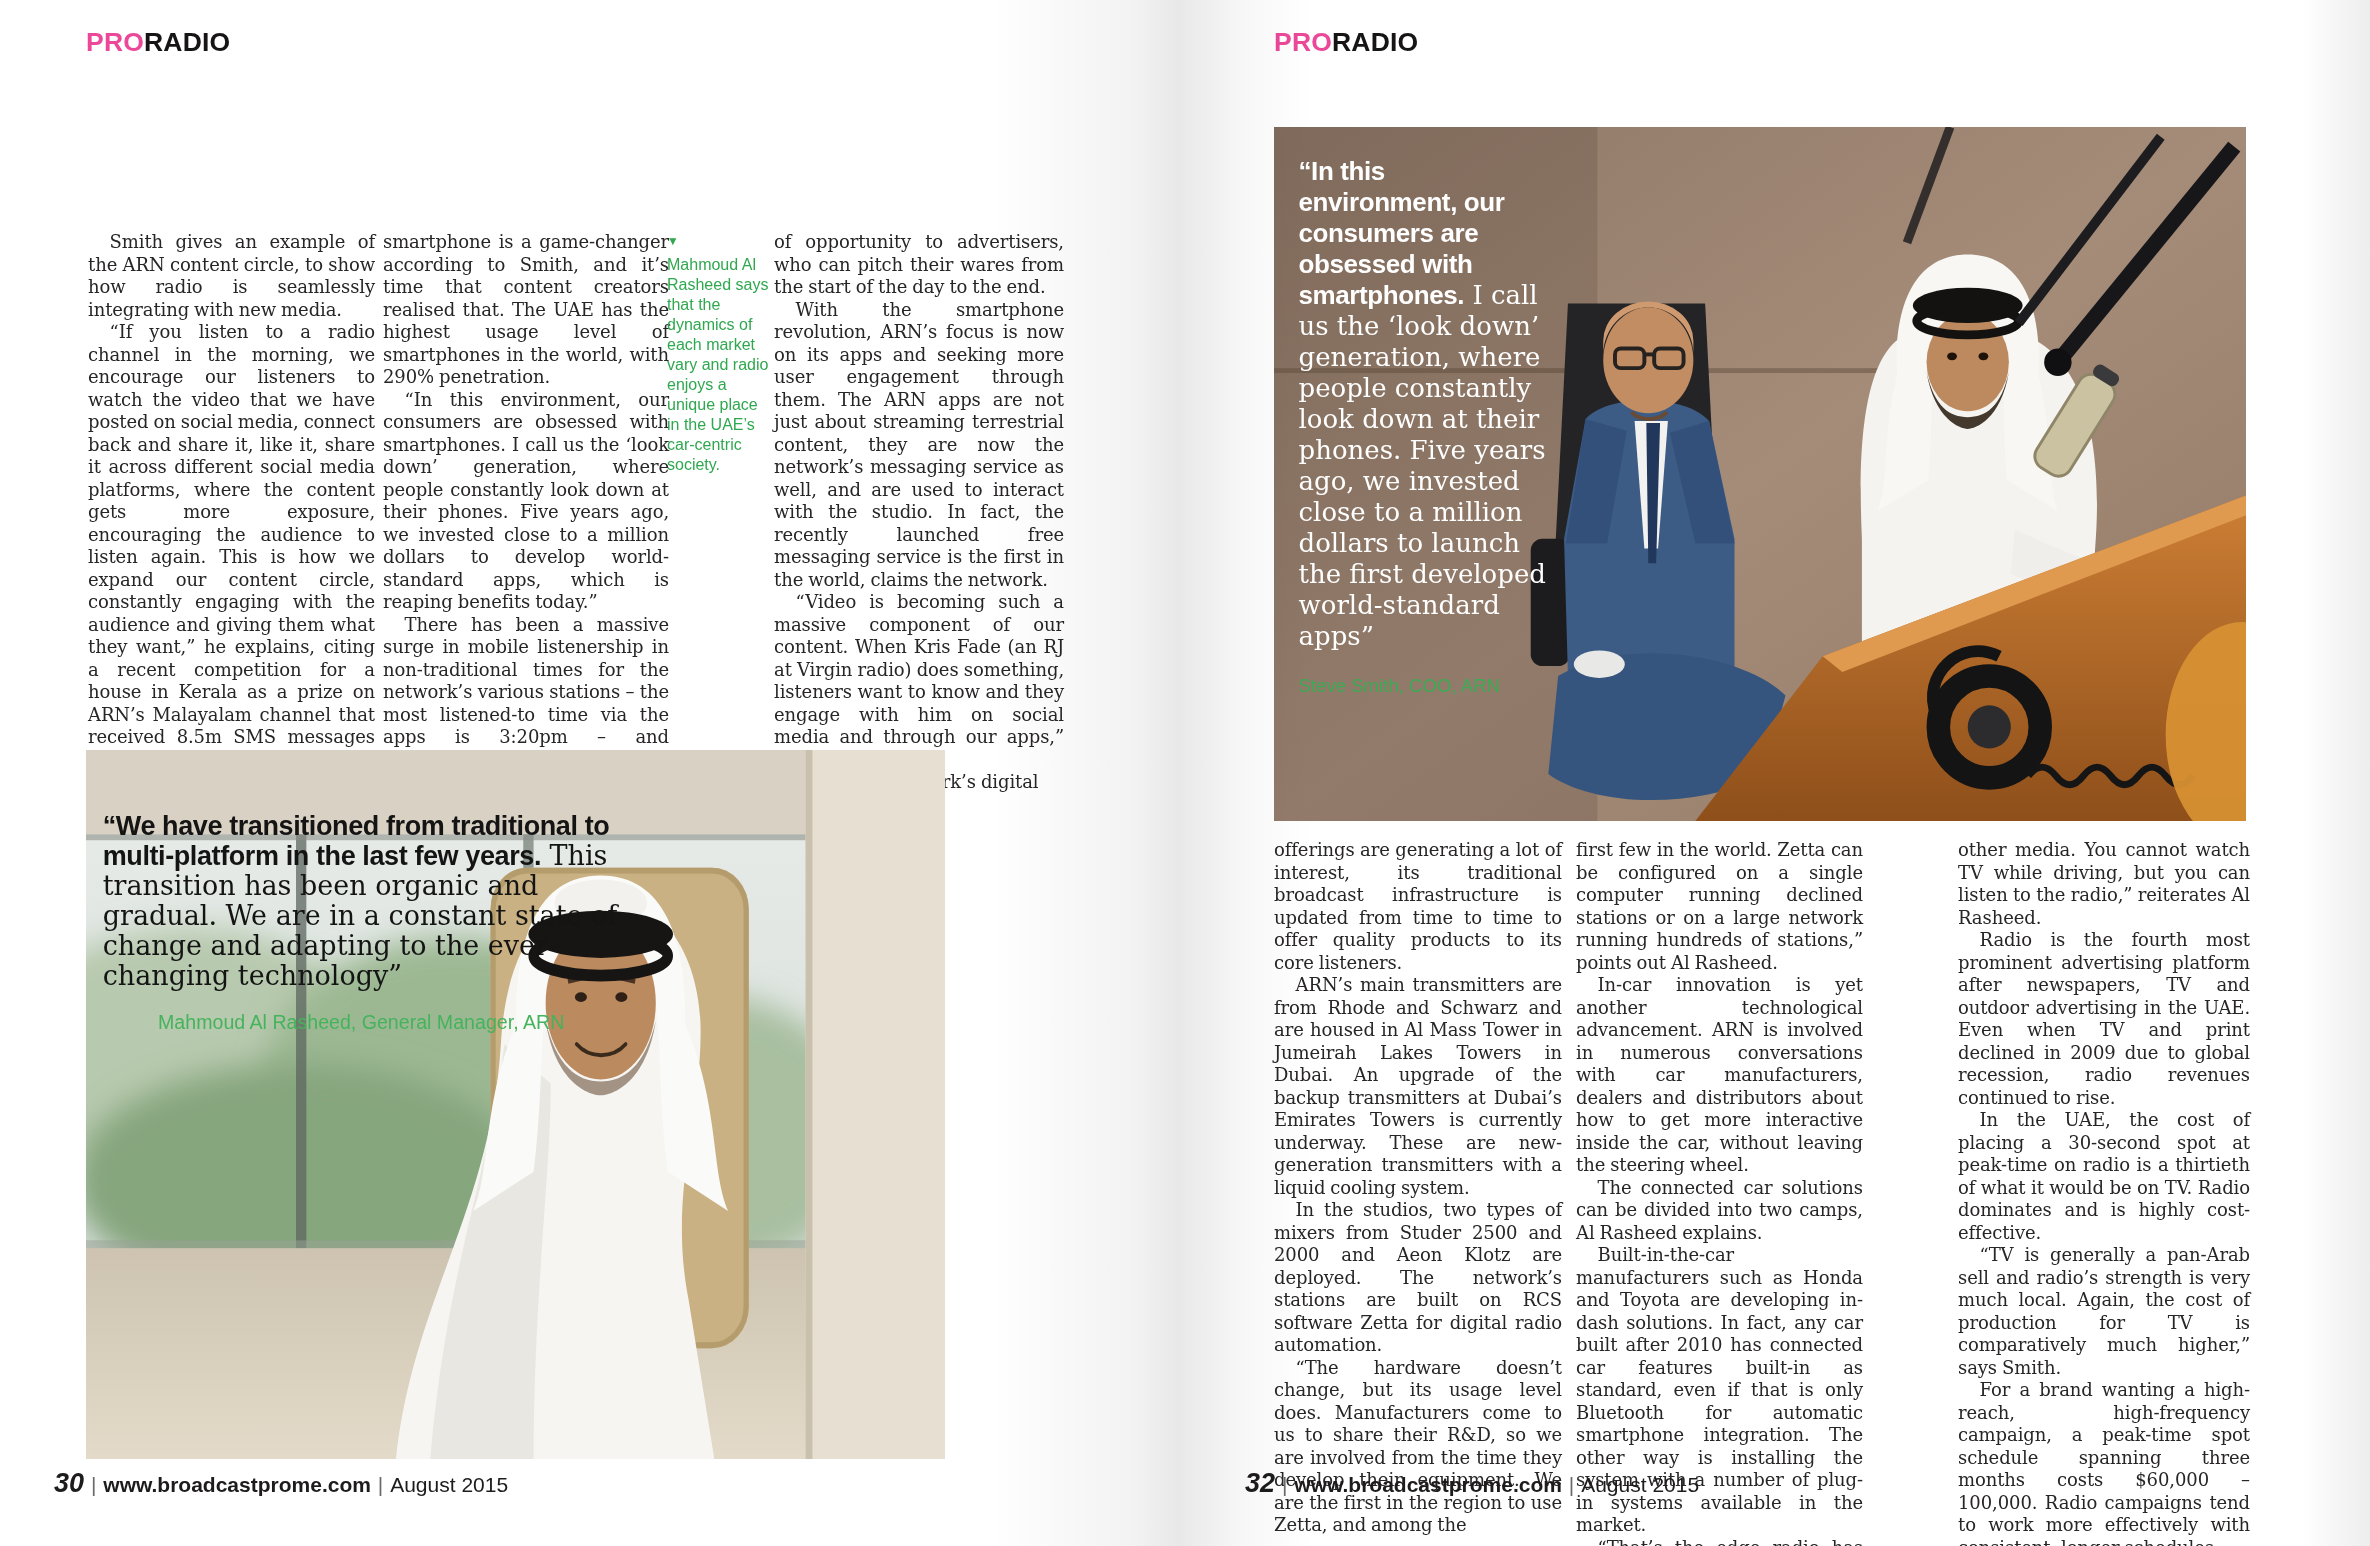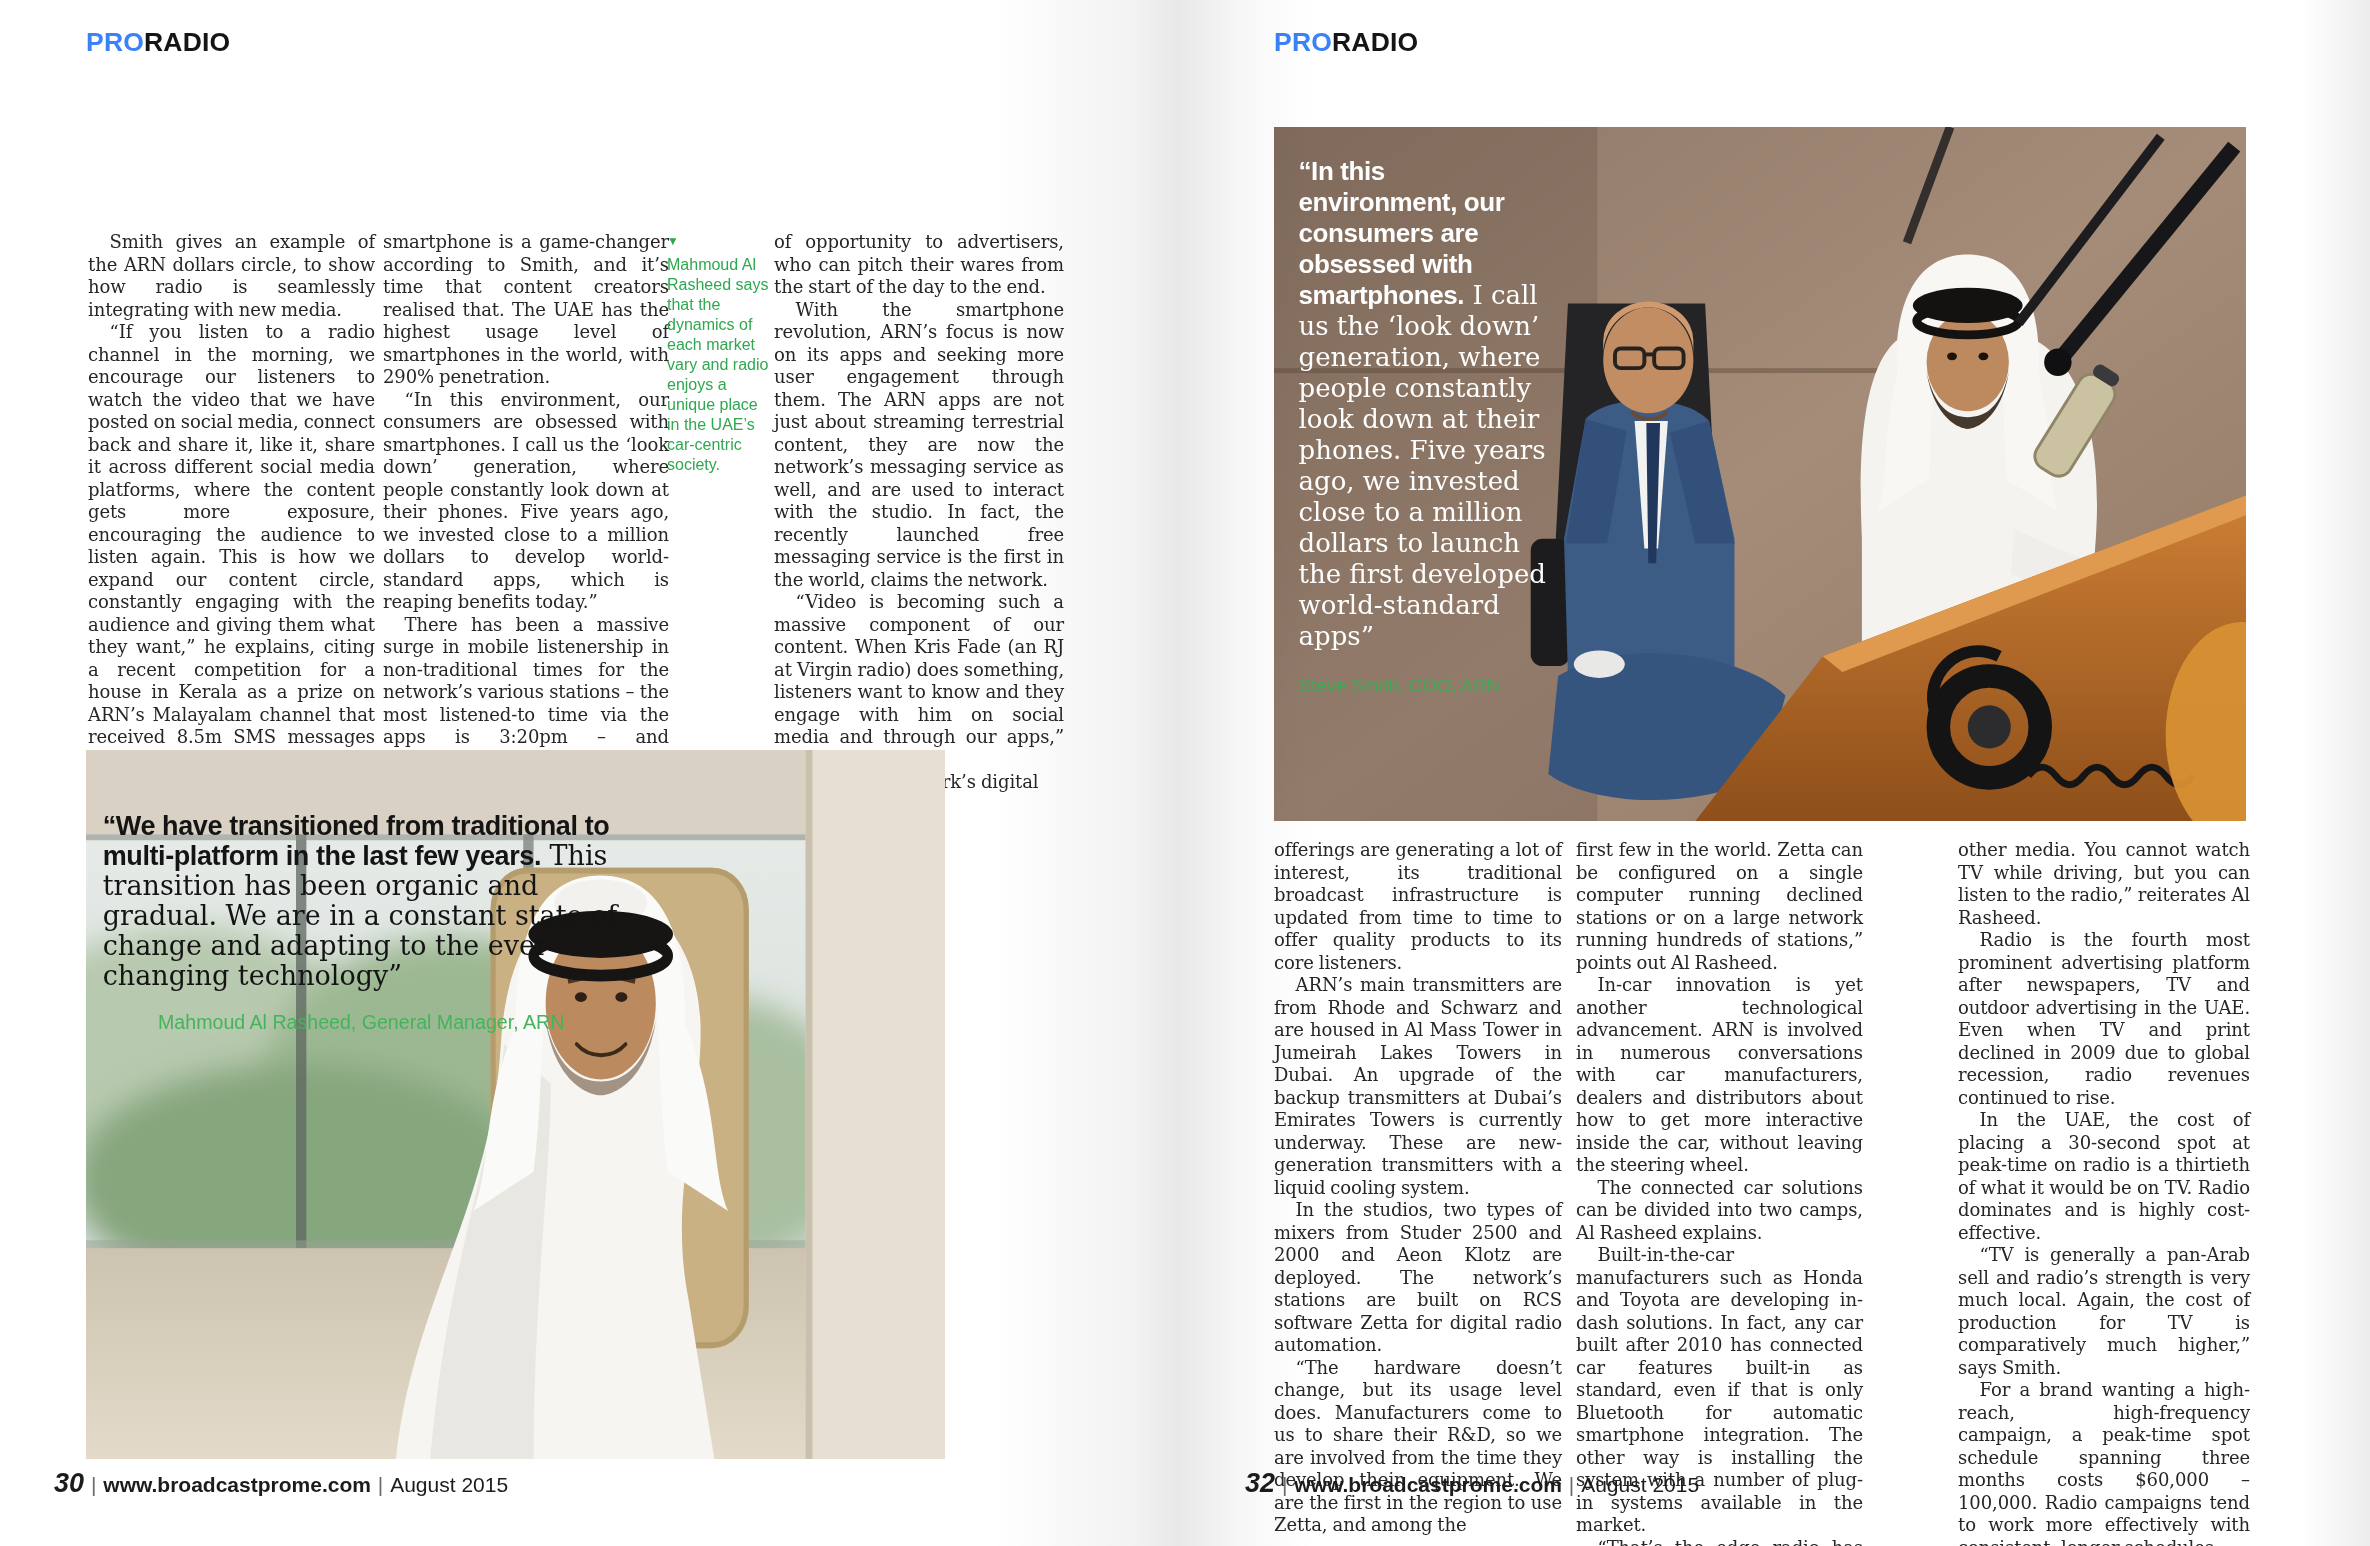--- a/index.html
+++ b/index.html
@@ -9,21 +9,21 @@
   .gutter-shadow{position:absolute;left:990px;top:0;width:323px;height:100%;pointer-events:none;
     background:linear-gradient(to right,rgba(0,0,0,0) 0%,rgba(0,0,0,0.05) 45%,rgba(0,0,0,0.09) 58%,rgba(0,0,0,0.03) 78%,rgba(0,0,0,0) 100%);}
   .edge-shadow{position:absolute;right:0;top:0;width:69px;height:100%;pointer-events:none;
     background:linear-gradient(to right,rgba(0,0,0,0) 0%,rgba(0,0,0,0.07) 100%);}
 
   .abs{position:absolute;}
 
   
   .section-header{font-family:"Liberation Sans",sans-serif;font-weight:bold;font-size:26.5px;
     letter-spacing:0.2px;color:#161414;}
-  .section-header .pro{color:#3b82f6;}
+  .section-header .pro{color:#ec4899;}
 
   
   .body-col{font-size:18px;line-height:22.5px;text-align:justify;letter-spacing:-0.1px;word-spacing:-0.6px;}
   .body-col p{margin:0;text-indent:21.6px;}
   .body-col.cont p:first-child{text-indent:0;}
 
   
   .caption{font-family:"Liberation Sans",sans-serif;color:#2fa84f;font-size:16px;line-height:20px;}
   .caption .caption-marker{display:block;font-size:11.8px;line-height:13.7px;margin-bottom:5.9px;}
   .caption p{margin:0;}
@@ -52,21 +52,21 @@
 </head>
 <body>
 
 <div class="spread">
 
   <header class="abs section-header" style="left:86px;top:27.4px;">
     <span class="pro">PRO</span><span class="radio">RADIO</span>
   </header>
 
   <div class="abs body-col" style="left:88px;top:231px;width:287px;">
-      <p>Smith gives an example of the ARN dollars circle, to show how radio is seamlessly integrating with new media.</p>
+      <p>Smith gives an example of the ARN content circle, to show how radio is seamlessly integrating with new media.</p>
       <p>“If you listen to a radio channel in the morning, we encourage our listeners to watch the video that we have posted on social media, connect back and share it, like it, share it across different social media platforms, where the content gets more exposure, encouraging the audience to listen again. This is how we expand our content circle, constantly engaging with the audience and giving them what they want,” he explains, citing a recent competition for a house in Kerala as a prize on ARN’s Malayalam channel that received 8.5m SMS messages in three weeks.</p>
       <p>From a strategic point of view,</p>
     </div>
   <div class="abs body-col cont" style="left:383px;top:231px;width:286px;">
       <p>smartphone is a game-changer according to Smith, and it’s time that content creators realised that. The UAE has the highest usage level of smartphones in the world, with 290% penetration.</p>
       <p>“In this environment, our consumers are obsessed with smartphones. I call us the ‘look down’ generation, where people constantly look down at their phones. Five years ago, we invested close to a million dollars to develop world-standard apps, which is reaping benefits today.”</p>
       <p>There has been a massive surge in mobile listenership in non-traditional times for the network’s various stations – the most listened-to time via the apps is 3:20pm – and traditional terrestrial peak time is also growing, opening a new window</p>
     </div>
 
   <aside class="abs caption" style="left:667px;top:235px;width:105px;">

